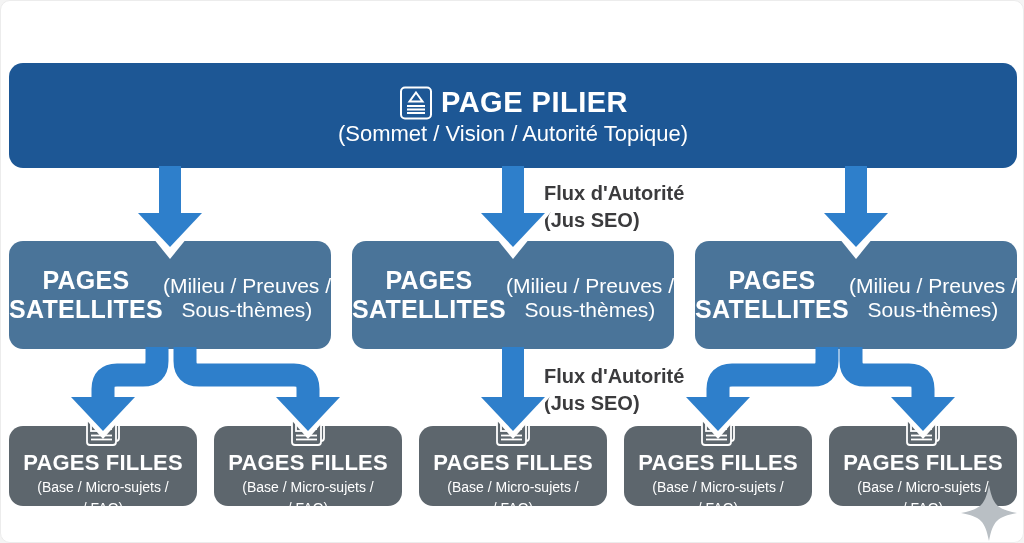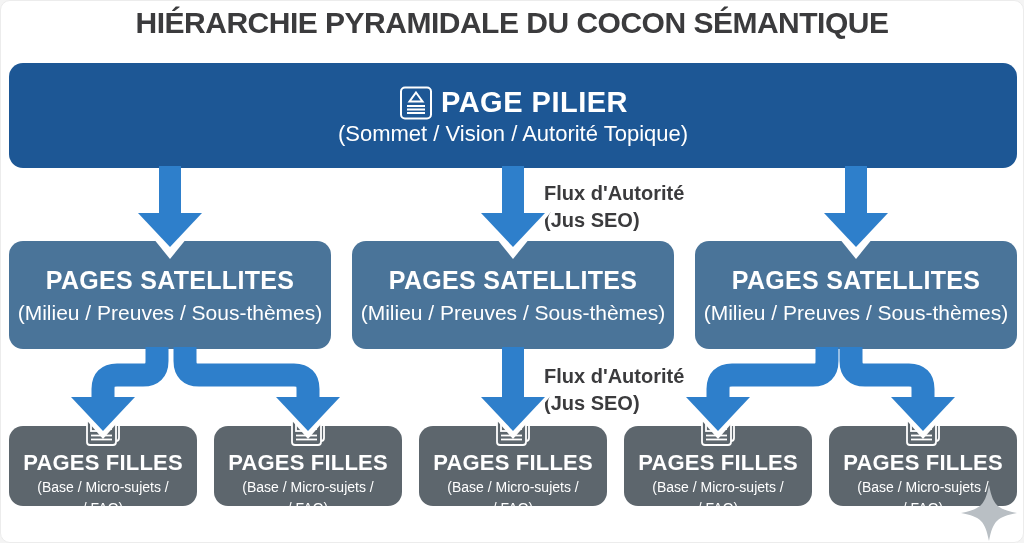--- a/index.html
+++ b/index.html
@@ -18,21 +18,21 @@
     position:absolute;left:8px;top:62px;width:1008px;height:105px;
     background:var(--pillar-box,#1d5795);border-radius:14px;
     display:flex;flex-direction:column;align-items:center;justify-content:center;
     color:var(--box-text,#fff);
   }
   .pillar-head{display:flex;align-items:center;gap:7px;font-size:29px;font-weight:800;letter-spacing:0.5px}
   .pillar-sub{font-size:22px;}
   .sat{
     position:absolute;top:240px;height:108px;width:322px;
     background:var(--satellite-box,#4a7499);border-radius:14px;
-    display:flex;flex-direction:column;align-items:center;justify-content:center;
+    display:flex;flex-direction:row;align-items:center;justify-content:center;
     color:var(--box-text,#fff);text-align:center;
   }
   .sat-label{font-size:25px;font-weight:800;letter-spacing:0.3px}
   .sat-sub{font-size:21px;margin-top:6px}
   .fille{
     position:absolute;top:425px;height:80px;width:188px;
     background:var(--fille-box,#5d666d);border-radius:14px;
     display:flex;flex-direction:column;align-items:center;justify-content:center;
     color:var(--box-text,#fff);text-align:center;
   }
@@ -46,21 +46,20 @@
   .flux-2{left:543px;top:362px}
   svg.arrows{position:absolute;left:0;top:0}
   .icon{display:inline-flex;line-height:0}
   .sparkle-wrap{position:absolute;left:958px;top:482px;line-height:0}
 </style>
 </head>
 <body>
 
 <div class="canvas">
 
-  <div class="title">HIÉRARCHIE PYRAMIDALE DU COCON SÉMANTIQUE</div>
 
   <div class="pillar">
     <div class="pillar-head">
       <span class="icon">
         <svg width="36" height="36" viewBox="0 0 36 36" fill="none" style="stroke:var(--box-text)" stroke-width="2">
           <rect x="3" y="2.5" width="30" height="31" rx="4"></rect>
           <path d="M18 7.5 L24.5 16.5 L11.5 16.5 Z"></path>
           <line x1="9" y1="21" x2="27" y2="21"></line>
           <line x1="9" y1="24.5" x2="27" y2="24.5"></line>
           <line x1="9" y1="28" x2="27" y2="28"></line>

